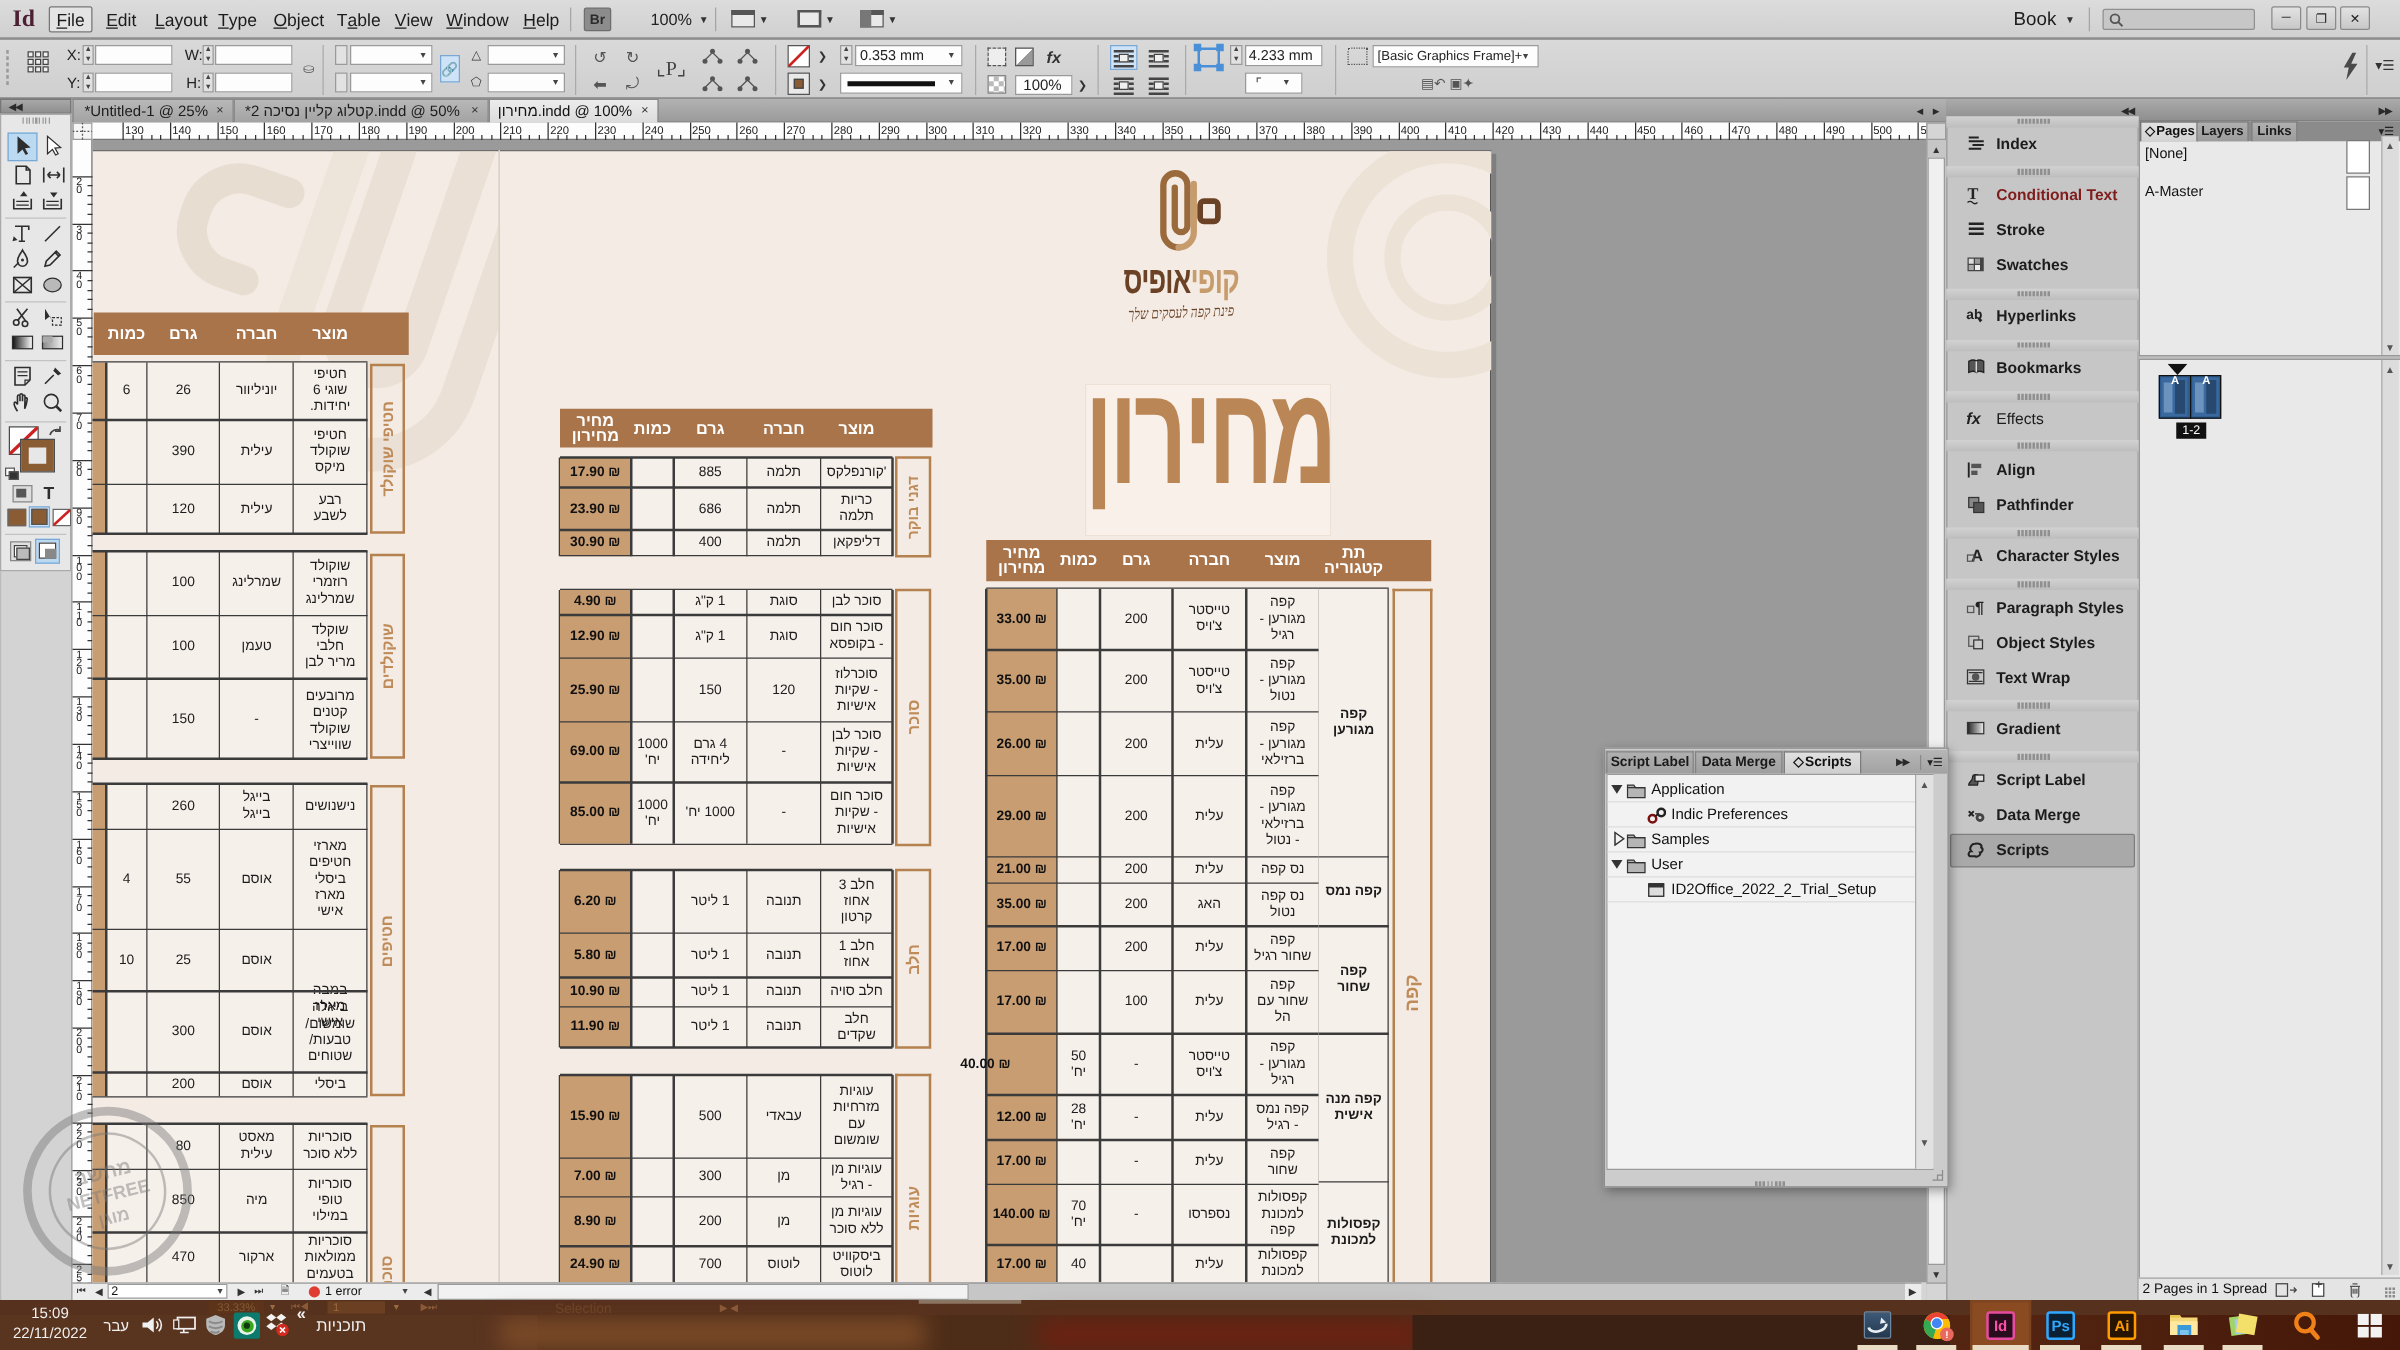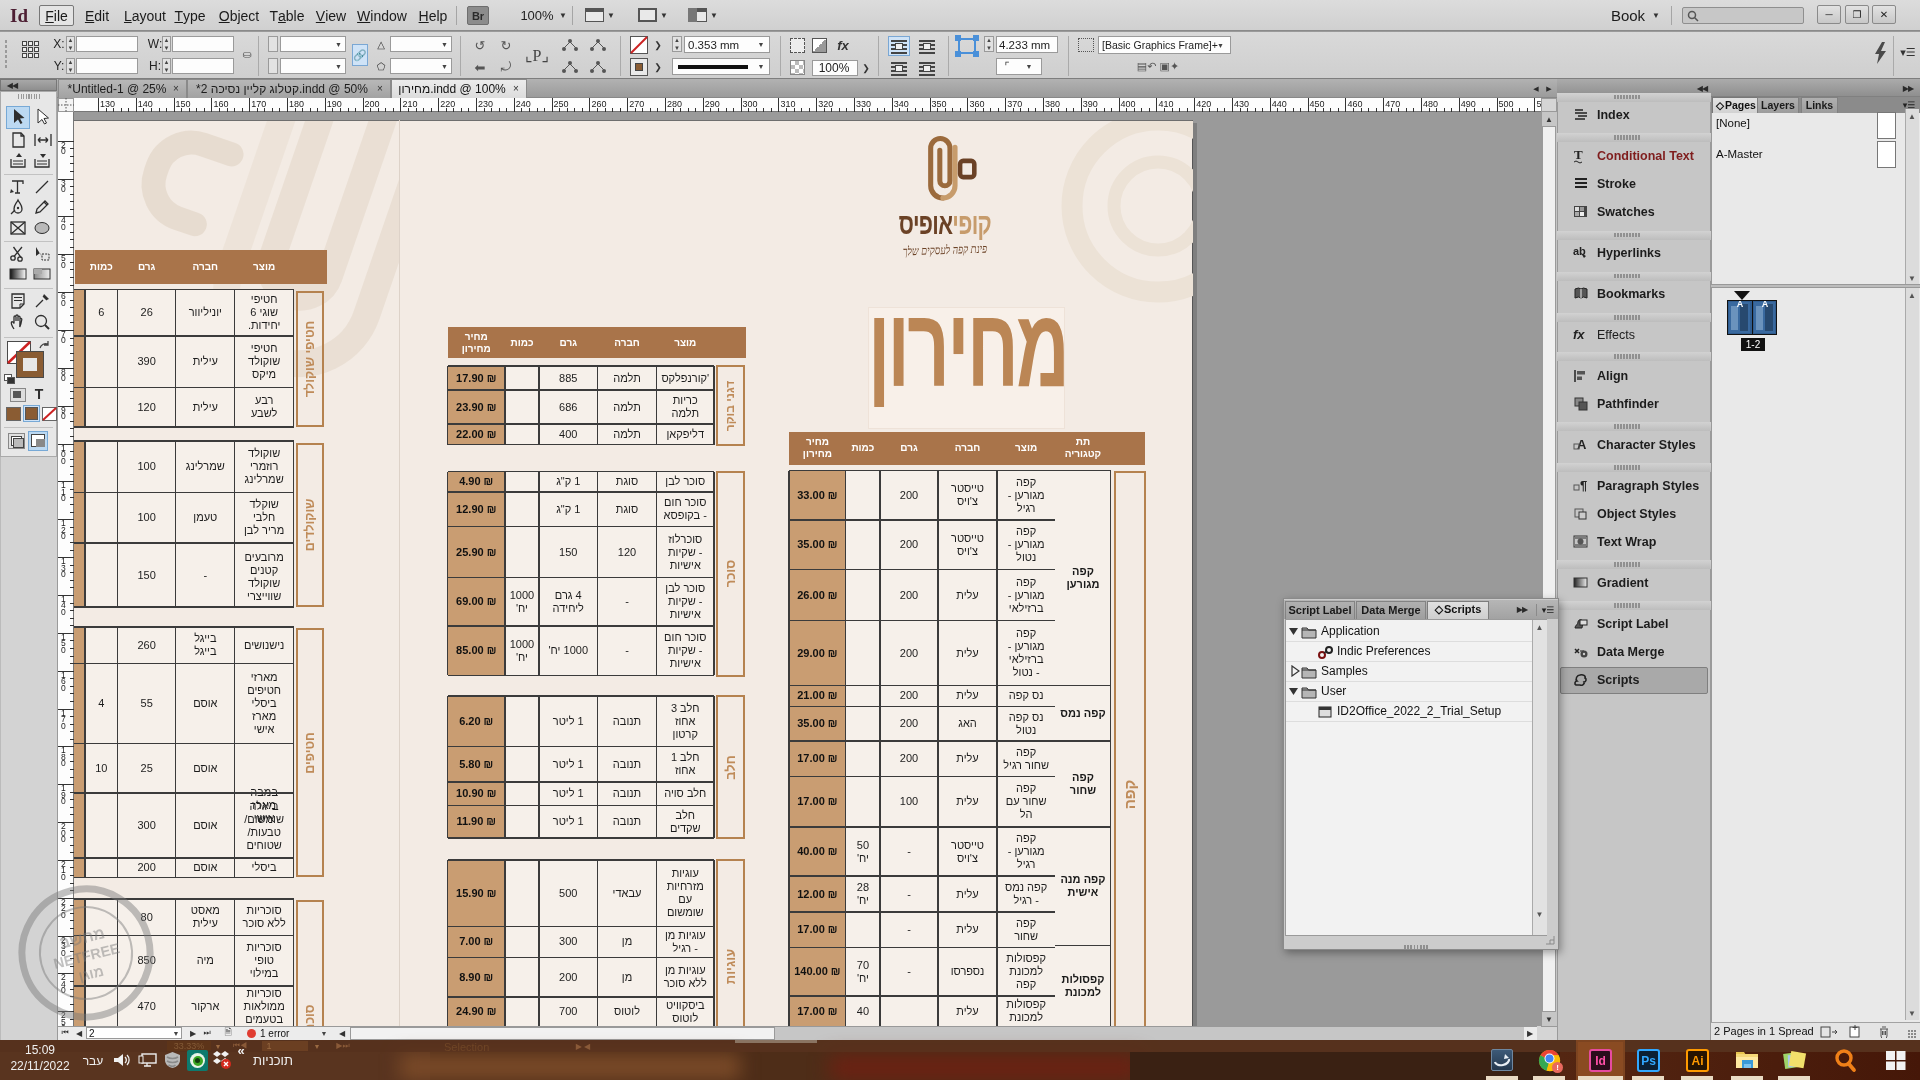--- a/index.html
+++ b/index.html
@@ -1,20 +1,20 @@
 <!DOCTYPE html>
 <html><head><meta charset="utf-8"><style>
 *{margin:0;padding:0;box-sizing:border-box}
 html,body{width:1920px;height:1080px;overflow:hidden;background:#9a9a9a;font-family:"Liberation Sans",sans-serif}
 .a{position:absolute}
 .c{display:flex;align-items:center;justify-content:center;text-align:center}
 .tick{position:absolute;background:#333;width:1px}
 .vtick{position:absolute;background:#333;height:1px}
 .rnum{position:absolute;font-size:9px;color:#222}
-.hdr{color:#fff;font-weight:bold;font-size:10px;line-height:12px}
+.hdr{color:#fff;font-weight:bold;font-size:13px;line-height:12px}
 .cell{font-size:11px;line-height:13px;color:#1c1c1c;direction:rtl}
 .pr{font-size:11px;line-height:13px;color:#111;font-weight:bold}
 .cat{color:#bf8b59;font-weight:bold;font-size:13px;white-space:nowrap}
 .dkb{font-size:12px;font-weight:bold;color:#1a1a1a}
 </style></head><body>
 <div class="a" style="left:0px;top:0px;width:1920px;height:31px;background:linear-gradient(#dcdcdc,#d0d0d0);border-bottom:1px solid #8a8a8a"></div>
 <div class="a c" style="left:6px;top:4px;width:26px;height:24px;font-size:19px;font-weight:bold;color:#4d1f33;font-family:'Liberation Serif',serif">Id</div>
 <div class="a c" style="left:39px;top:5px;width:35px;height:21px;border:1px solid #777;background:#e4e4e4;border-radius:2px;font-size:14px;color:#1b1b1b;white-space:nowrap"><u>F</u>ile</div>
 <div class="a c" style="left:80px;top:5px;width:34px;height:21px;font-size:14px;color:#1b1b1b;white-space:nowrap"><u>E</u>dit</div>
 <div class="a c" style="left:119px;top:5px;width:52px;height:21px;font-size:14px;color:#1b1b1b;white-space:nowrap"><u>L</u>ayout</div>
@@ -1097,21 +1097,21 @@
     <span class="cell">686</span>
   </div>
 <div class="a c" style="left:597.5px;top:390px;width:59px;height:34px;">
     <span class="cell">תלמה</span>
   </div>
 <div class="a c" style="left:656.5px;top:390px;width:57.5px;height:34px;">
     <span class="cell">כריות<br>תלמה</span>
   </div>
 <div class="a" style="left:447.5px;top:423.4px;width:266.5px;height:1.3px;background:#3b3b3b"></div>
 <div class="a c" style="left:447.5px;top:424px;width:57.5px;height:20.5px;">
-    <span class="pr">22.00 ₪</span>
+    <span class="pr">30.90 ₪</span>
   </div>
 <div class="a c" style="left:539px;top:424px;width:58.5px;height:20.5px;">
     <span class="cell">400</span>
   </div>
 <div class="a c" style="left:597.5px;top:424px;width:59px;height:20.5px;">
     <span class="cell">תלמה</span>
   </div>
 <div class="a c" style="left:656.5px;top:424px;width:57.5px;height:20.5px;">
     <span class="cell">דליפקאן</span>
   </div>
@@ -1457,21 +1457,21 @@
 <div class="a c" style="left:880px;top:776.5px;width:58px;height:50.5px;">
     <span class="cell">100</span>
   </div>
 <div class="a c" style="left:938px;top:776.5px;width:59px;height:50.5px;">
     <span class="cell">עלית</span>
   </div>
 <div class="a c" style="left:997px;top:776.5px;width:58.3px;height:50.5px;">
     <span class="cell">קפה<br>שחור עם<br>הל</span>
   </div>
 <div class="a" style="left:789px;top:826.4px;width:266.3px;height:1.3px;background:#3b3b3b"></div>
-<div class="a c" style="left:789px;top:827px;width:56.8px;height:49px;">
+<div class="a c" style="left:760px;top:827px;width:56.8px;height:49px;">
     <span class="pr">40.00 ₪</span>
   </div>
 <div class="a c" style="left:845.8px;top:827px;width:34.2px;height:49px;">
     <span class="cell">50<br>יח'</span>
   </div>
 <div class="a c" style="left:880px;top:827px;width:58px;height:49px;">
     <span class="cell">-</span>
   </div>
 <div class="a c" style="left:938px;top:827px;width:59px;height:49px;">
     <span class="cell">טייסטר<br>צ'ויס</span>

